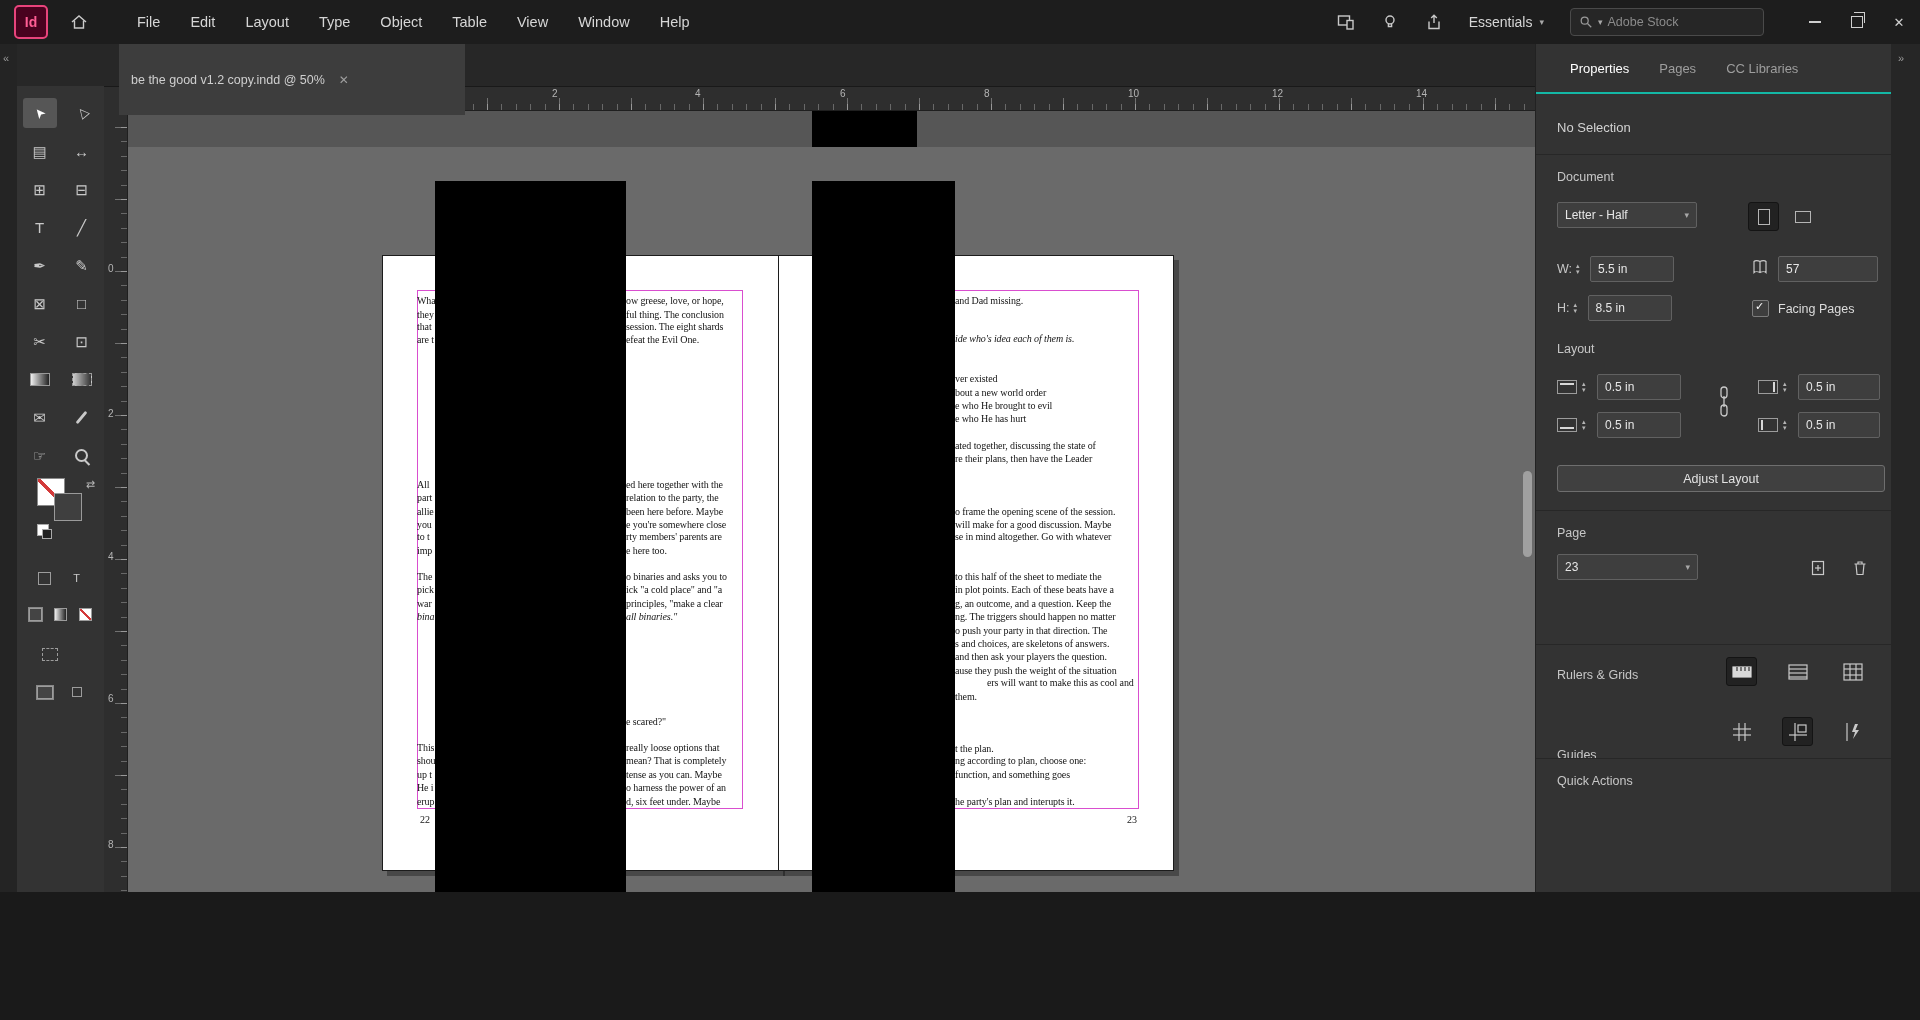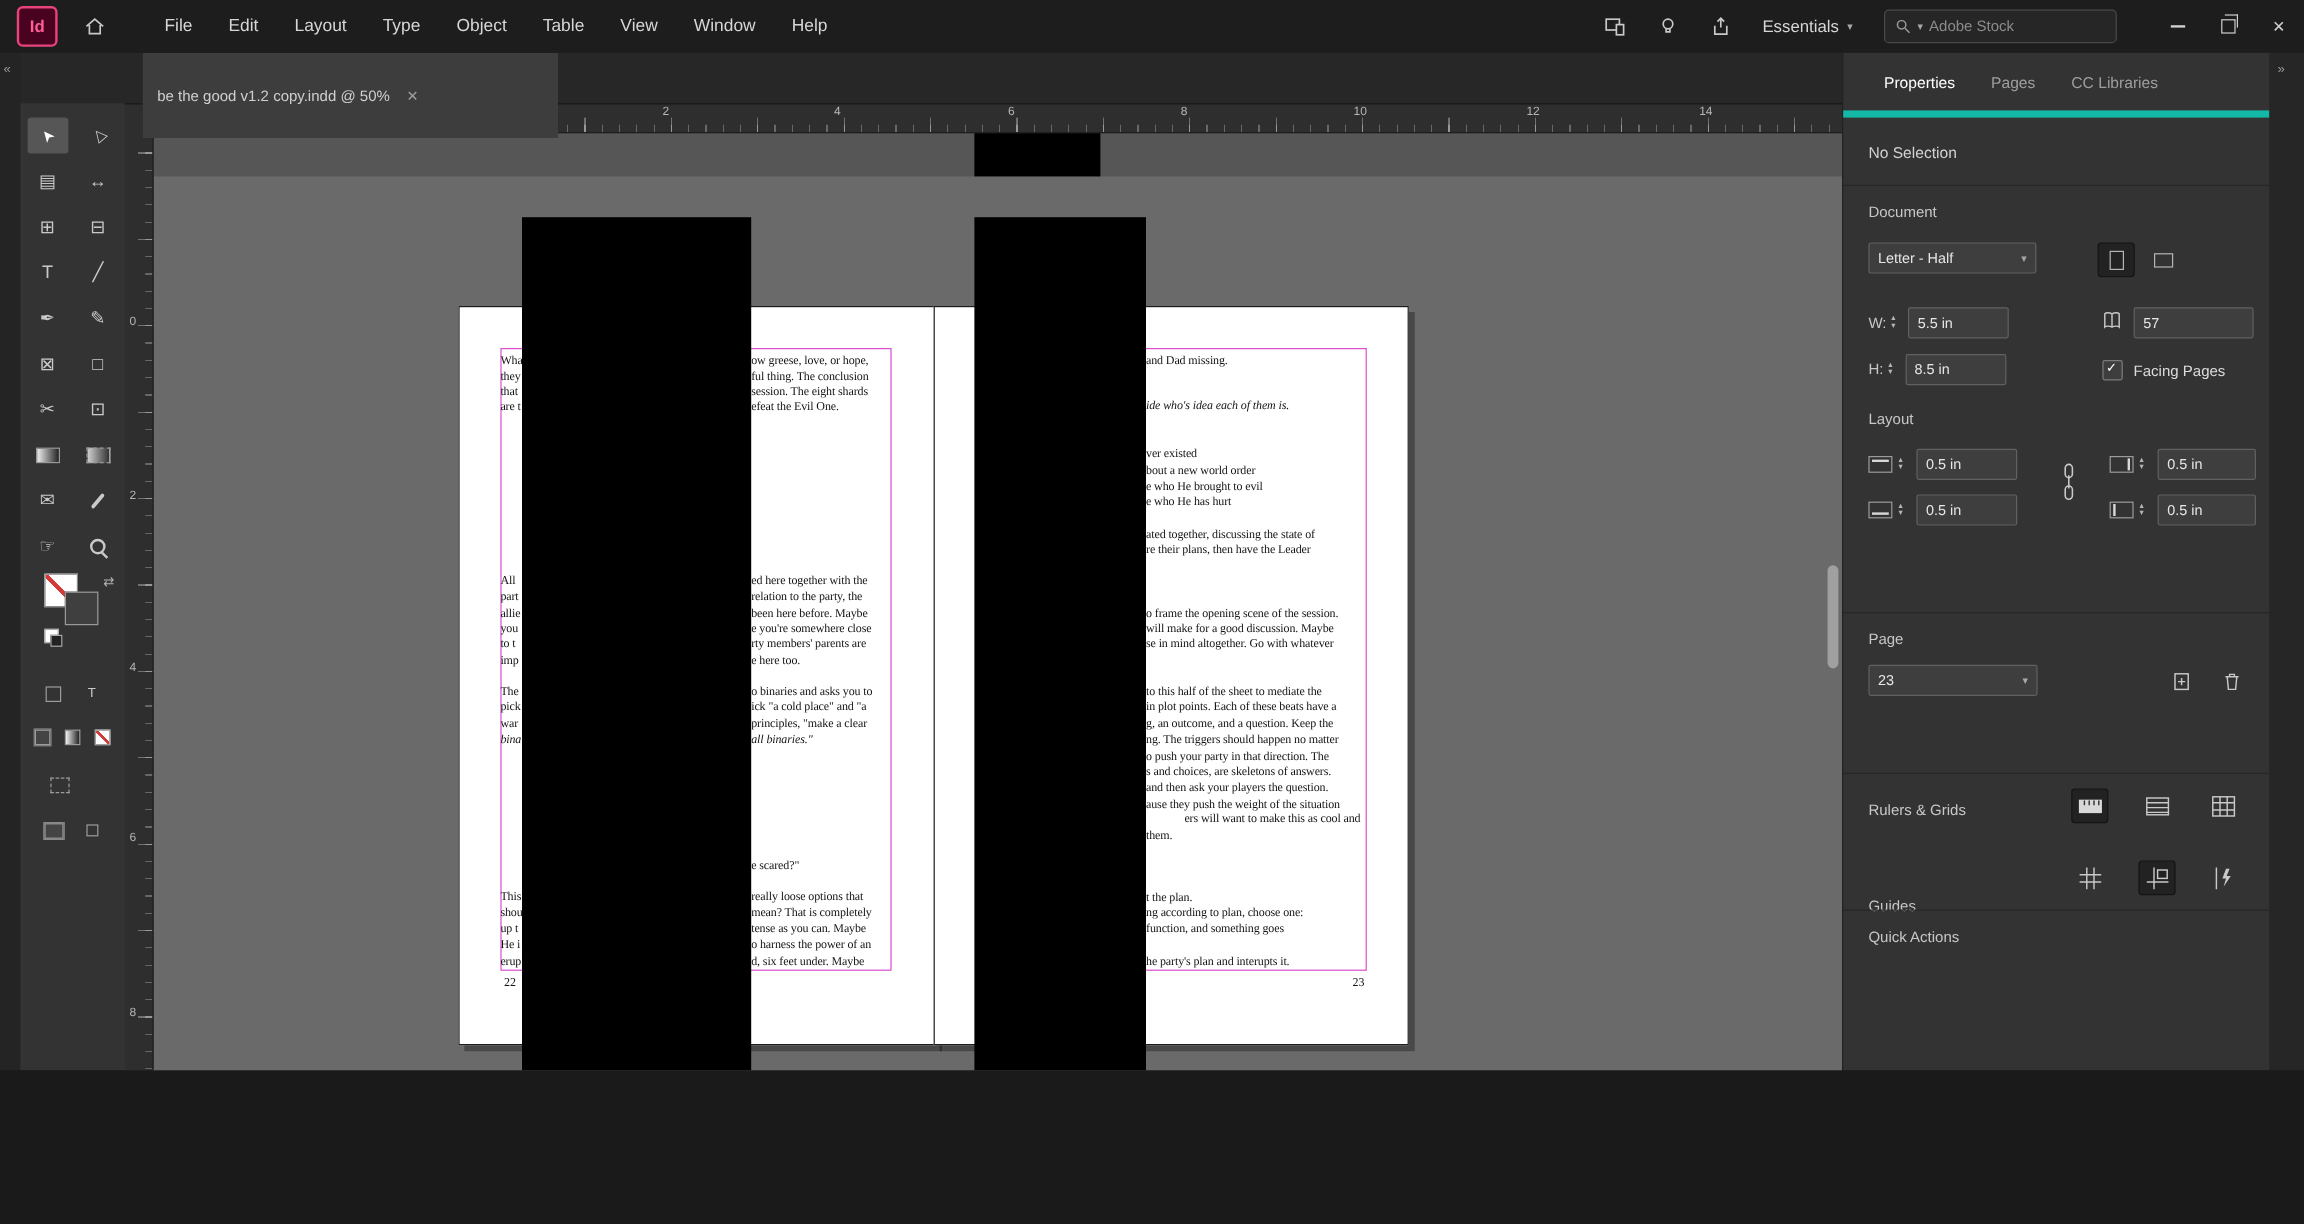--- a/index.html
+++ b/index.html
@@ -87,21 +87,21 @@
   .frag{position:absolute;left:0;white-space:pre;font:10px/12px "Liberation Serif",serif;color:#141414;letter-spacing:-0.1px;}
   .frag.it{font-style:italic;}
   .pagenum{position:absolute;font:10px "Liberation Serif",serif;color:#141414;z-index:4;}
   .blackbar{position:absolute;background:#000;z-index:6;}
   .vscroll{position:absolute;width:9px;border-radius:5px;background:#a0a0a0;z-index:7;}
 
   
   .panel{position:absolute;left:1535px;top:44px;width:356px;bottom:0;background:#333333;z-index:20;border-left:1px solid #222;}
   .rightstrip{position:absolute;left:1891px;top:44px;width:29px;bottom:0;background:#262626;z-index:21;}
   .ptabs{position:absolute;left:0;top:0;right:0;height:48px;display:flex;align-items:center;padding-left:34px;gap:30px;
-         border-bottom:6px solid #14b8a6;font-size:13px;}
+         border-bottom:2px solid #14b8a6;font-size:13px;}
   .ptab{color:#9e9e9e;}
   .ptab.active{color:#ffffff;}
   .sec-label{position:absolute;left:21px;color:#c7c7c7;font-size:12.5px;}
   .pdivider{position:absolute;left:0;right:0;height:1px;background:#272727;}
   .field{display:flex;align-items:center;background:#3e3e3e;border:1px solid #616161;border-radius:2px;color:#e6e6e6;
          font-size:12px;padding:0 7px;height:26px;box-sizing:border-box;}
   .field .chev{margin-left:auto;}
   .stepper{display:flex;flex-direction:column;justify-content:center;color:#b5b5b5;font-size:7px;line-height:6px;width:10px;}
   .inline-label{font-size:12.5px;color:#c7c7c7;}
   .pbtn{position:absolute;left:21px;width:328px;height:27px;background:#404040;border:1px solid #6e6e6e;border-radius:3px;
@@ -520,20 +520,21 @@
         </span>
     </div>
     <div class="abs" style="top:368px;left:222px;display:flex;align-items:center;gap:5px;" data-name="margin-left-row">
       <span class="m-icon left" data-name="margin-left-icon"></span>
       <span class="stepper" data-name="margin-left-stepper">▴<br>▾</span>
       <span class="field" style="width:82px;" data-name="margin-left-field">
           <span data-name="margin-left-value">0.5 in</span>
         </span>
     </div>
 
+    <div class="pbtn" style="top:421px;" data-name="adjust-layout-button">Adjust Layout</div>
     <div class="pdivider" style="top:466px;"></div>
 
     <div class="sec-label" style="top:482px;" data-name="page-section-title">Page</div>
     <div class="abs" style="top:510px;left:21px;width:141px;" data-name="page-number-dropdown">
       <div class="field dd">
           <span data-name="page-number-value">23</span>
           <span class="chev" data-name="chevron-down-icon">▾</span>
         </div>
     </div>
     <div class="abs pibtn" style="top:509px;left:266px;" data-name="add-page-button">

